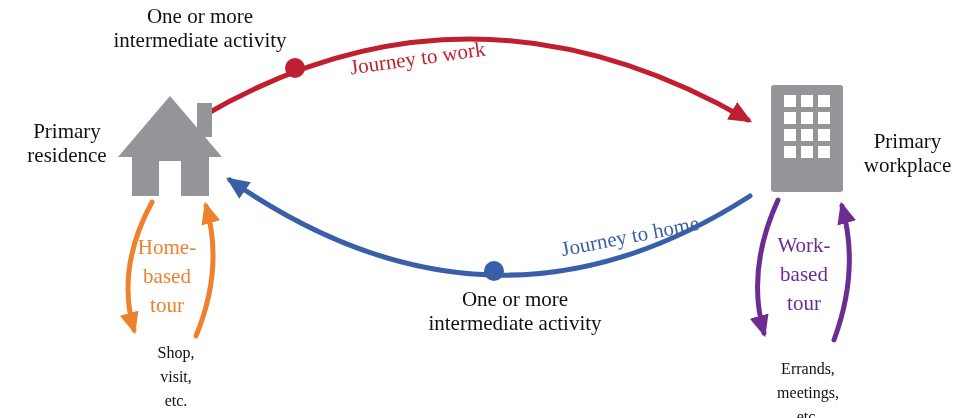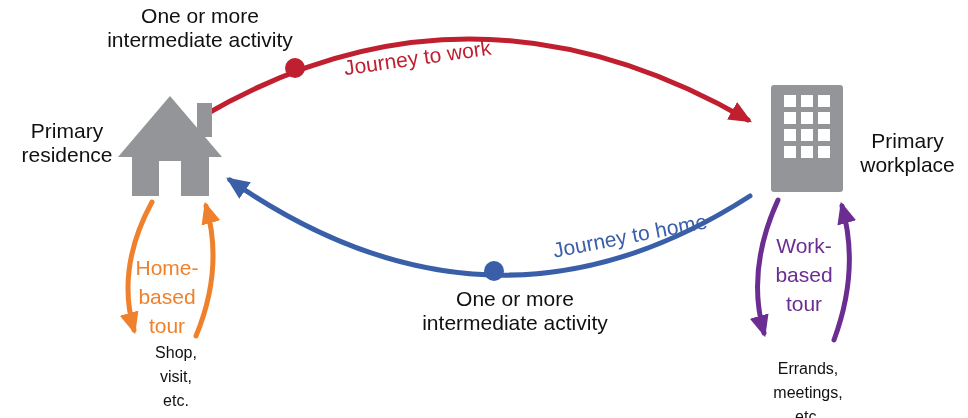--- a/index.html
+++ b/index.html
@@ -6,21 +6,21 @@
   :root{
     --journey-to-work:#c01f2f;
     --journey-to-home:#3a5fa9;
     --home-based-tour:#f0812c;
     --work-based-tour:#6b2d91;
     --icon-gray:#939598;
     --text:#111111;
   }
   html,body { background:#ffffff; }
   body { font-family:"Liberation Sans","DejaVu Sans",sans-serif; }
-  .canvas { position:relative; width:968px; height:418px; background:#fff; overflow:hidden; }
+  .canvas { position:relative; width:968px; height:418px; background:#fff; overflow:hidden;font-family:Liberation Serif, serif; }
   .layer { position:absolute; left:0; top:0; }
   .label {
     position:absolute; text-align:center; white-space:pre-line;
     font-size:21px; line-height:24px; color:var(--text);
   }
   .journey { font-size:21px; font-weight:400; }
   .tour { line-height:29px; }
   .examples { font-size:16px; line-height:24px; }
   .arc { fill:none; stroke-width:5; stroke-linecap:round; }
   .stroke-jw{ stroke:var(--journey-to-work); }
@@ -103,21 +103,21 @@
 residence</div>
 
   <div class="label" style="left:850px; top:129px; width:115px;">Primary
 workplace</div>
 
   <div class="label journey" style="left:540px; top:224px; width:180px; transform:rotate(-11deg); color:var(--journey-to-home);">Journey to home</div>
 
   <div class="label" style="left:403px; top:287px; width:224px;">One or more
 intermediate activity</div>
 
-  <div class="label tour" style="left:117px; top:233px; width:100px; color:var(--home-based-tour);margin-top:20px;">Home-
+  <div class="label tour" style="left:117px; top:233px; width:100px; color:var(--home-based-tour);">Home-
 based
 tour</div>
 
   <div class="label examples" style="left:126px; top:341px; width:100px;">Shop,
 visit,
 etc.</div>
 
   <div class="label tour" style="left:754px; top:231px; width:100px; color:var(--work-based-tour);">Work-
 based
 tour</div>

